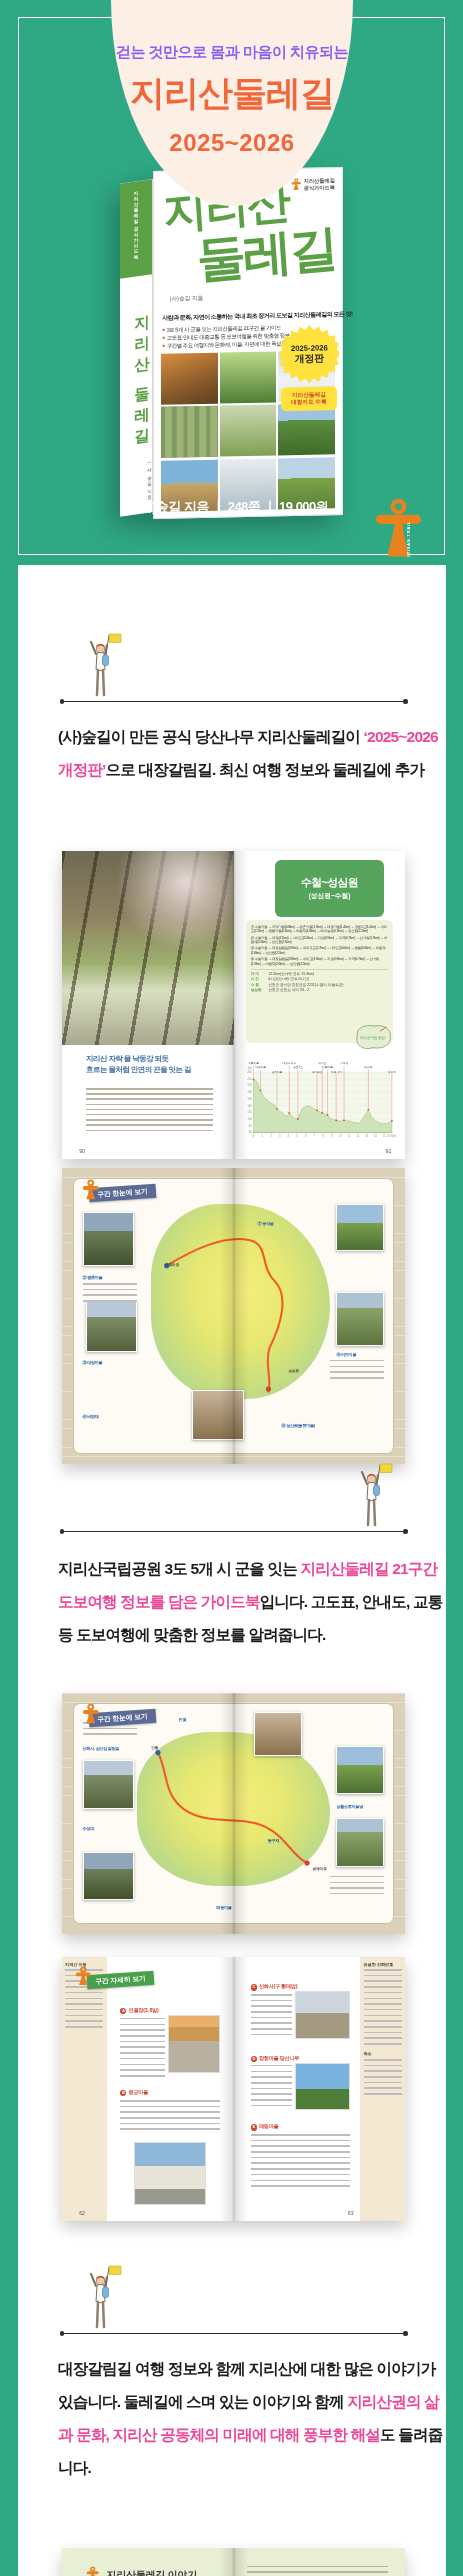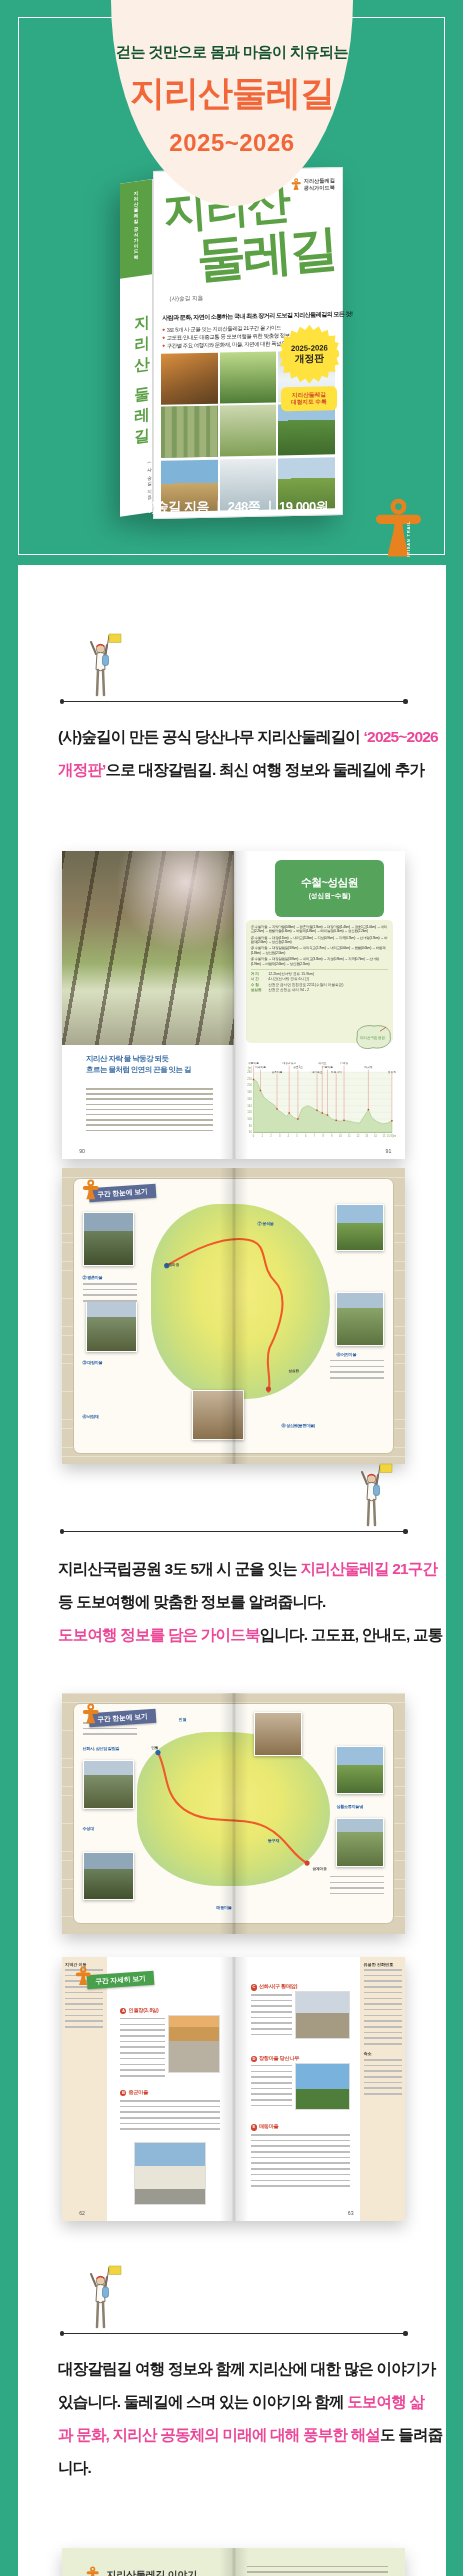--- a/index.html
+++ b/index.html
@@ -5,21 +5,21 @@
   html,body{margin:0;padding:0;background:#e9e9e9;}
   *{box-sizing:border-box;}
   #page{position:relative;width:464px;height:3947px;margin:0 auto;background:#fff;
         font-family:"Liberation Sans",sans-serif;overflow:hidden;}
 
   
   .hero{position:absolute;left:0;top:0;width:464px;height:565px;background:#2fa984;}
   .hero-frame{position:absolute;left:18px;top:17px;width:427px;height:538px;border:1px solid #fff;}
   .arch{position:absolute;left:111px;top:0;width:242px;height:206px;background:#fcefe6;
         border-radius:0 0 50% 50% / 0 0 100% 100%;text-align:center;z-index:3;}
-  .arch-tagline{position:absolute;left:0;right:0;top:43px;font-size:15px;font-weight:700;color:#14532d;letter-spacing:-0.5px;}
+  .arch-tagline{position:absolute;left:0;right:0;top:43px;font-size:15px;font-weight:700;color:#8b5cf6;letter-spacing:-0.5px;}
   .arch-title{position:absolute;left:0;right:0;top:70px;font-size:35px;font-weight:900;color:#f2673a;letter-spacing:-1px;}
   .arch-years{position:absolute;left:0;right:0;top:129px;font-size:24px;font-weight:800;color:#f2673a;letter-spacing:0.5px;}
 
   
   .book{position:relative;width:223px;height:348px;filter:drop-shadow(-7.2px 11.3px 13.4px rgba(0,0,0,.28));}
   .spine{position:absolute;left:0;top:8.2px;width:33px;height:333px;background:#fff;transform:skewY(-8deg);
          transform-origin:right top;border-right:0.5px solid #d8d8d8;}
   .spine-band{position:absolute;left:0;top:0;width:100%;height:95px;background:#5ba045;}
   .spine-band span{display:block;writing-mode:vertical-rl;color:#fff;font-size:4.6px;font-weight:700;
          margin:6.2px auto 0;letter-spacing:1px;height:82px;}
@@ -431,22 +431,22 @@
     <path d="M38.5 35 Q47 26 55.5 35 L55 31 Q47 24 39 31 Z" fill="#cf4231"></path>
     <path d="M40 46 Q47 44 54 46 L56 79 Q47 84 38 79 Z" fill="#fbfaf6" stroke="#7d6f5f" stroke-width="2"></path>
     <rect x="51" y="50" width="12" height="21" rx="5" fill="#7fb2d8" stroke="#5d89a8" stroke-width="1.5"></rect>
     <path d="M42 80 L40 130 M52 80 L54 130" stroke="#8d7f6d" stroke-width="5" stroke-linecap="round" fill="none"></path>
   </svg>
 </span>
   <div class="rule" style="top:1531px;"></div>
 
   <div class="para" style="top:1552px;">
     <div class="pl"><span>지리산국립공원 3도 5개 시 군을 잇는 </span><span class="bl">지리산둘레길 21구간</span><span></span></div>
+    <div class="pl"><span class="bl">도보여행 정보를 담은 가이드북</span><span>입니다. 고도표, 안내도, 교통</span></div>
     <div class="pl last"><span>등 도보여행에 맞춤한 정보를 알려줍니다.</span></div>
-    <div class="pl"><span class="bl">도보여행 정보를 담은 가이드북</span><span>입니다. 고도표, 안내도, 교통</span></div>
   </div>
 
   <section class="spread tan" style="top:1693px;height:241px;">
     <div class="innerpage"></div>
     <span class="mlogo mlogo-slot" style="left:19.6px;top:10.3px;width:17.5px;height:21.6px;">
   <svg viewBox="0 0 40 48" xmlns="http://www.w3.org/2000/svg">
     <circle cx="20" cy="9" r="5.5" fill="none" stroke="#e8821e" stroke-width="4.5"></circle>
     <rect x="2" y="16" width="36" height="9" rx="4.5" fill="#e8821e"></rect>
     <path d="M16 24 C15 34 11 40 10 46 L30 46 C28 38 25 33 24 24 Z" fill="#e8821e"></path>
   </svg>
@@ -522,21 +522,21 @@
     <path d="M38.5 35 Q47 26 55.5 35 L55 31 Q47 24 39 31 Z" fill="#cf4231"></path>
     <path d="M40 46 Q47 44 54 46 L56 79 Q47 84 38 79 Z" fill="#fbfaf6" stroke="#7d6f5f" stroke-width="2"></path>
     <rect x="51" y="50" width="12" height="21" rx="5" fill="#7fb2d8" stroke="#5d89a8" stroke-width="1.5"></rect>
     <path d="M42 80 L40 130 M52 80 L54 130" stroke="#8d7f6d" stroke-width="5" stroke-linecap="round" fill="none"></path>
   </svg>
 </span>
   <div class="rule" style="top:2333px;"></div>
 
   <div class="para" style="top:2352px;">
     <div class="pl"><span>대장갈림길 여행 정보와 함께 지리산에 대한 많은 이야기가</span></div>
-    <div class="pl"><span>있습니다. 둘레길에 스며 있는 이야기와 함께 </span><span class="bl">도보여행 삶</span></div>
+    <div class="pl"><span>있습니다. 둘레길에 스며 있는 이야기와 함께 </span><span class="bl">지리산권의 삶</span></div>
     <div class="pl"><span class="bl">과 문화, 지리산 공동체의 미래에 대해 풍부한 해설</span><span>도 들려줍</span></div>
     <div class="pl last"><span>니다.</span></div>
   </div>
 
   <section class="spread s5" style="top:2548px;height:229px;">
     <span class="mlogo mlogo-slot" style="left:7%;top:8%;width:13.4px;height:17.5px;">
   <svg viewBox="0 0 40 48" xmlns="http://www.w3.org/2000/svg">
     <circle cx="20" cy="9" r="5.5" fill="none" stroke="#e8821e" stroke-width="4.5"></circle>
     <rect x="2" y="16" width="36" height="9" rx="4.5" fill="#e8821e"></rect>
     <path d="M16 24 C15 34 11 40 10 46 L30 46 C28 38 25 33 24 24 Z" fill="#e8821e"></path>

